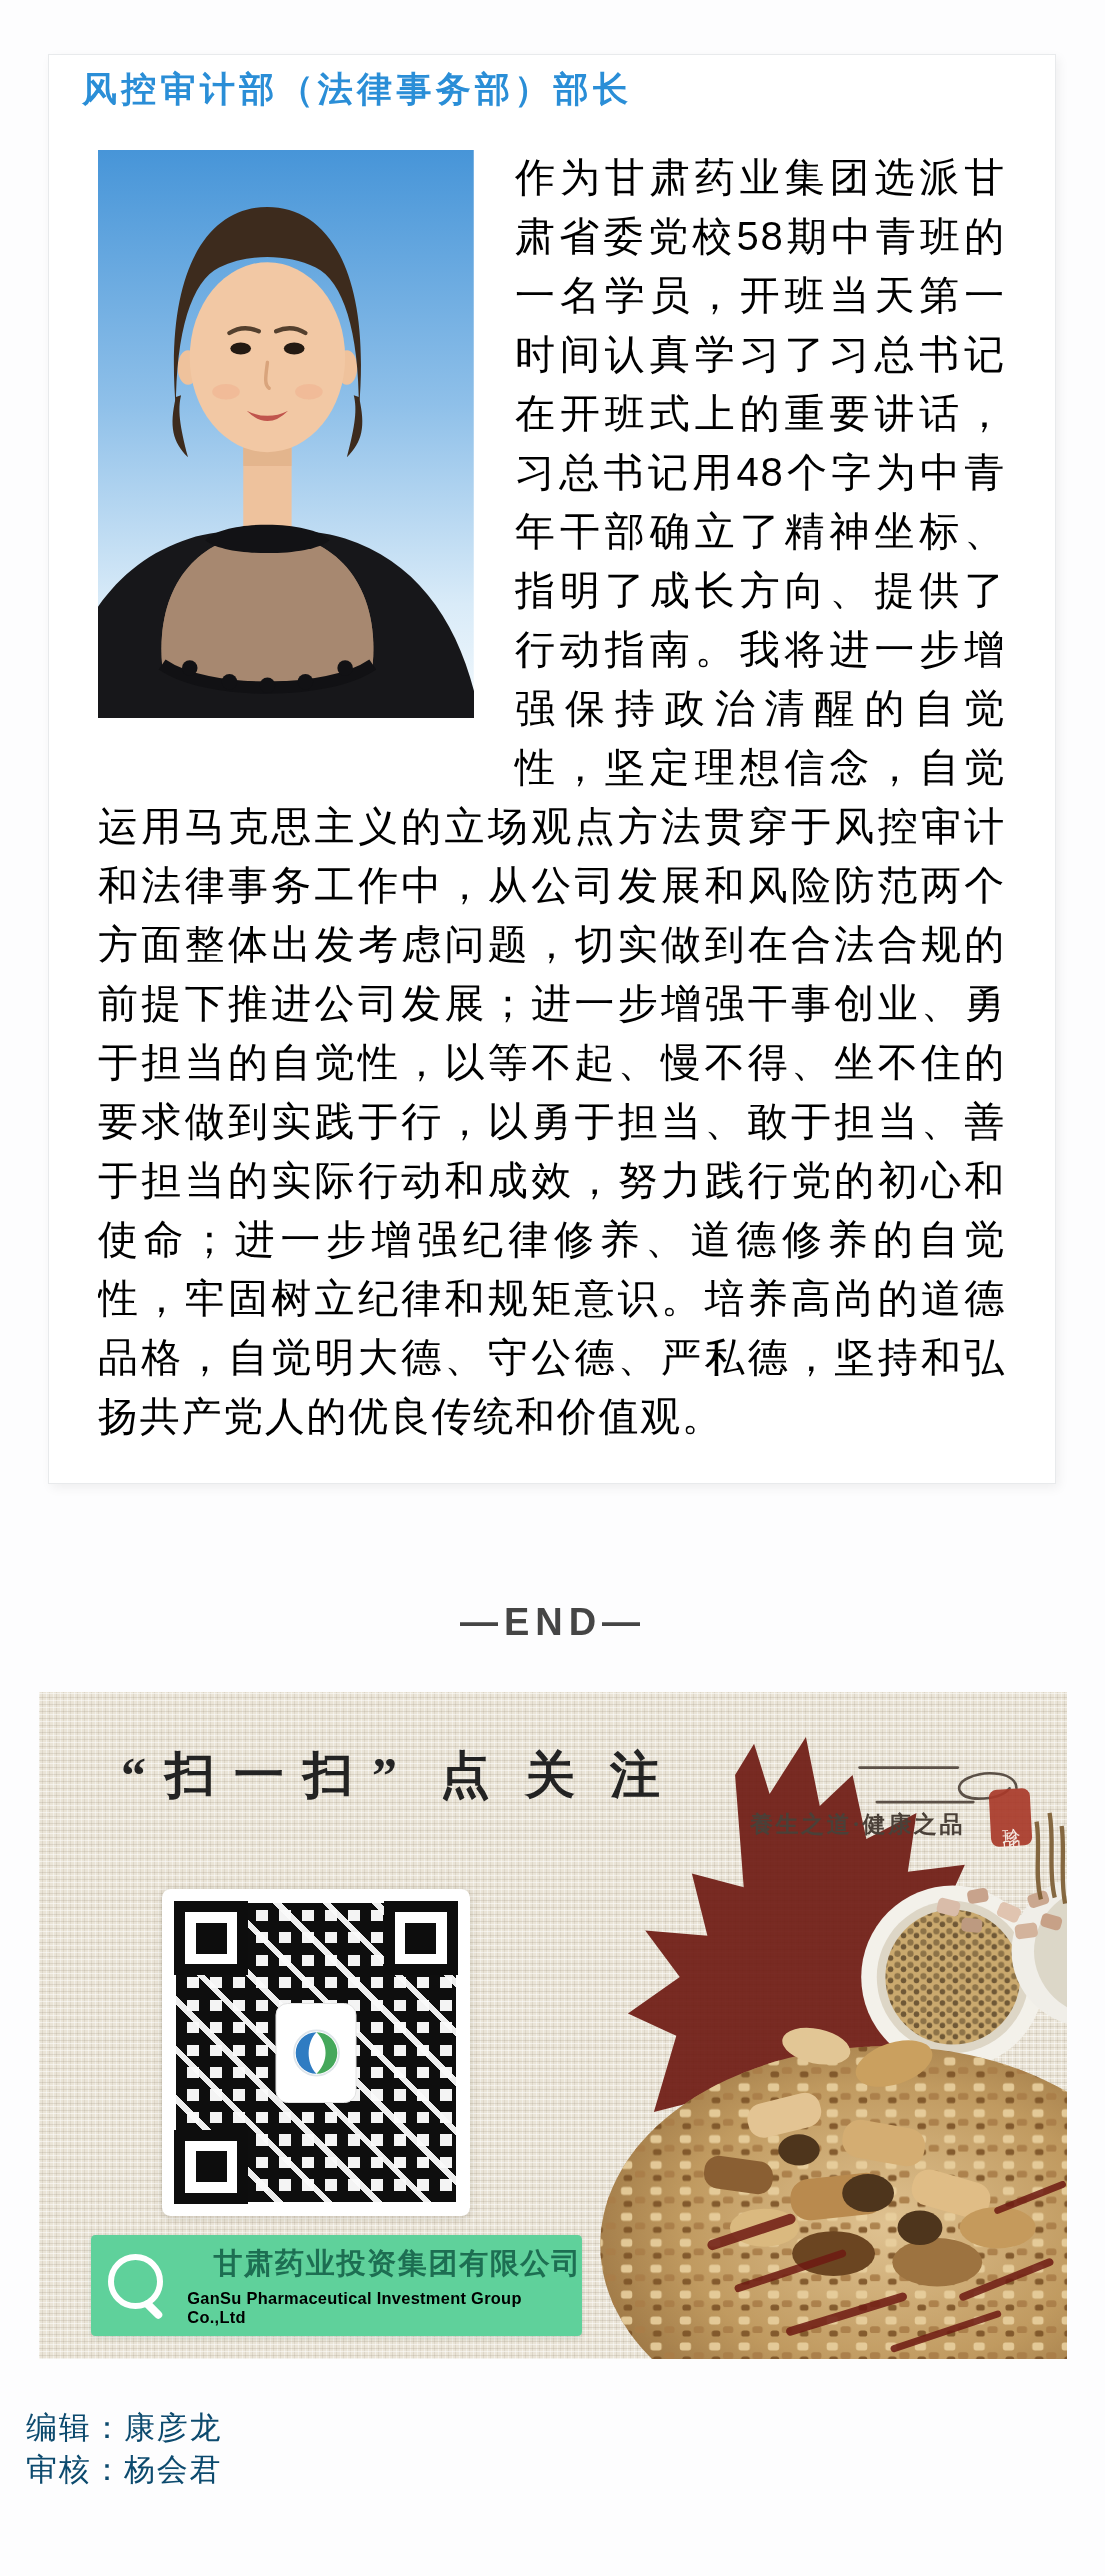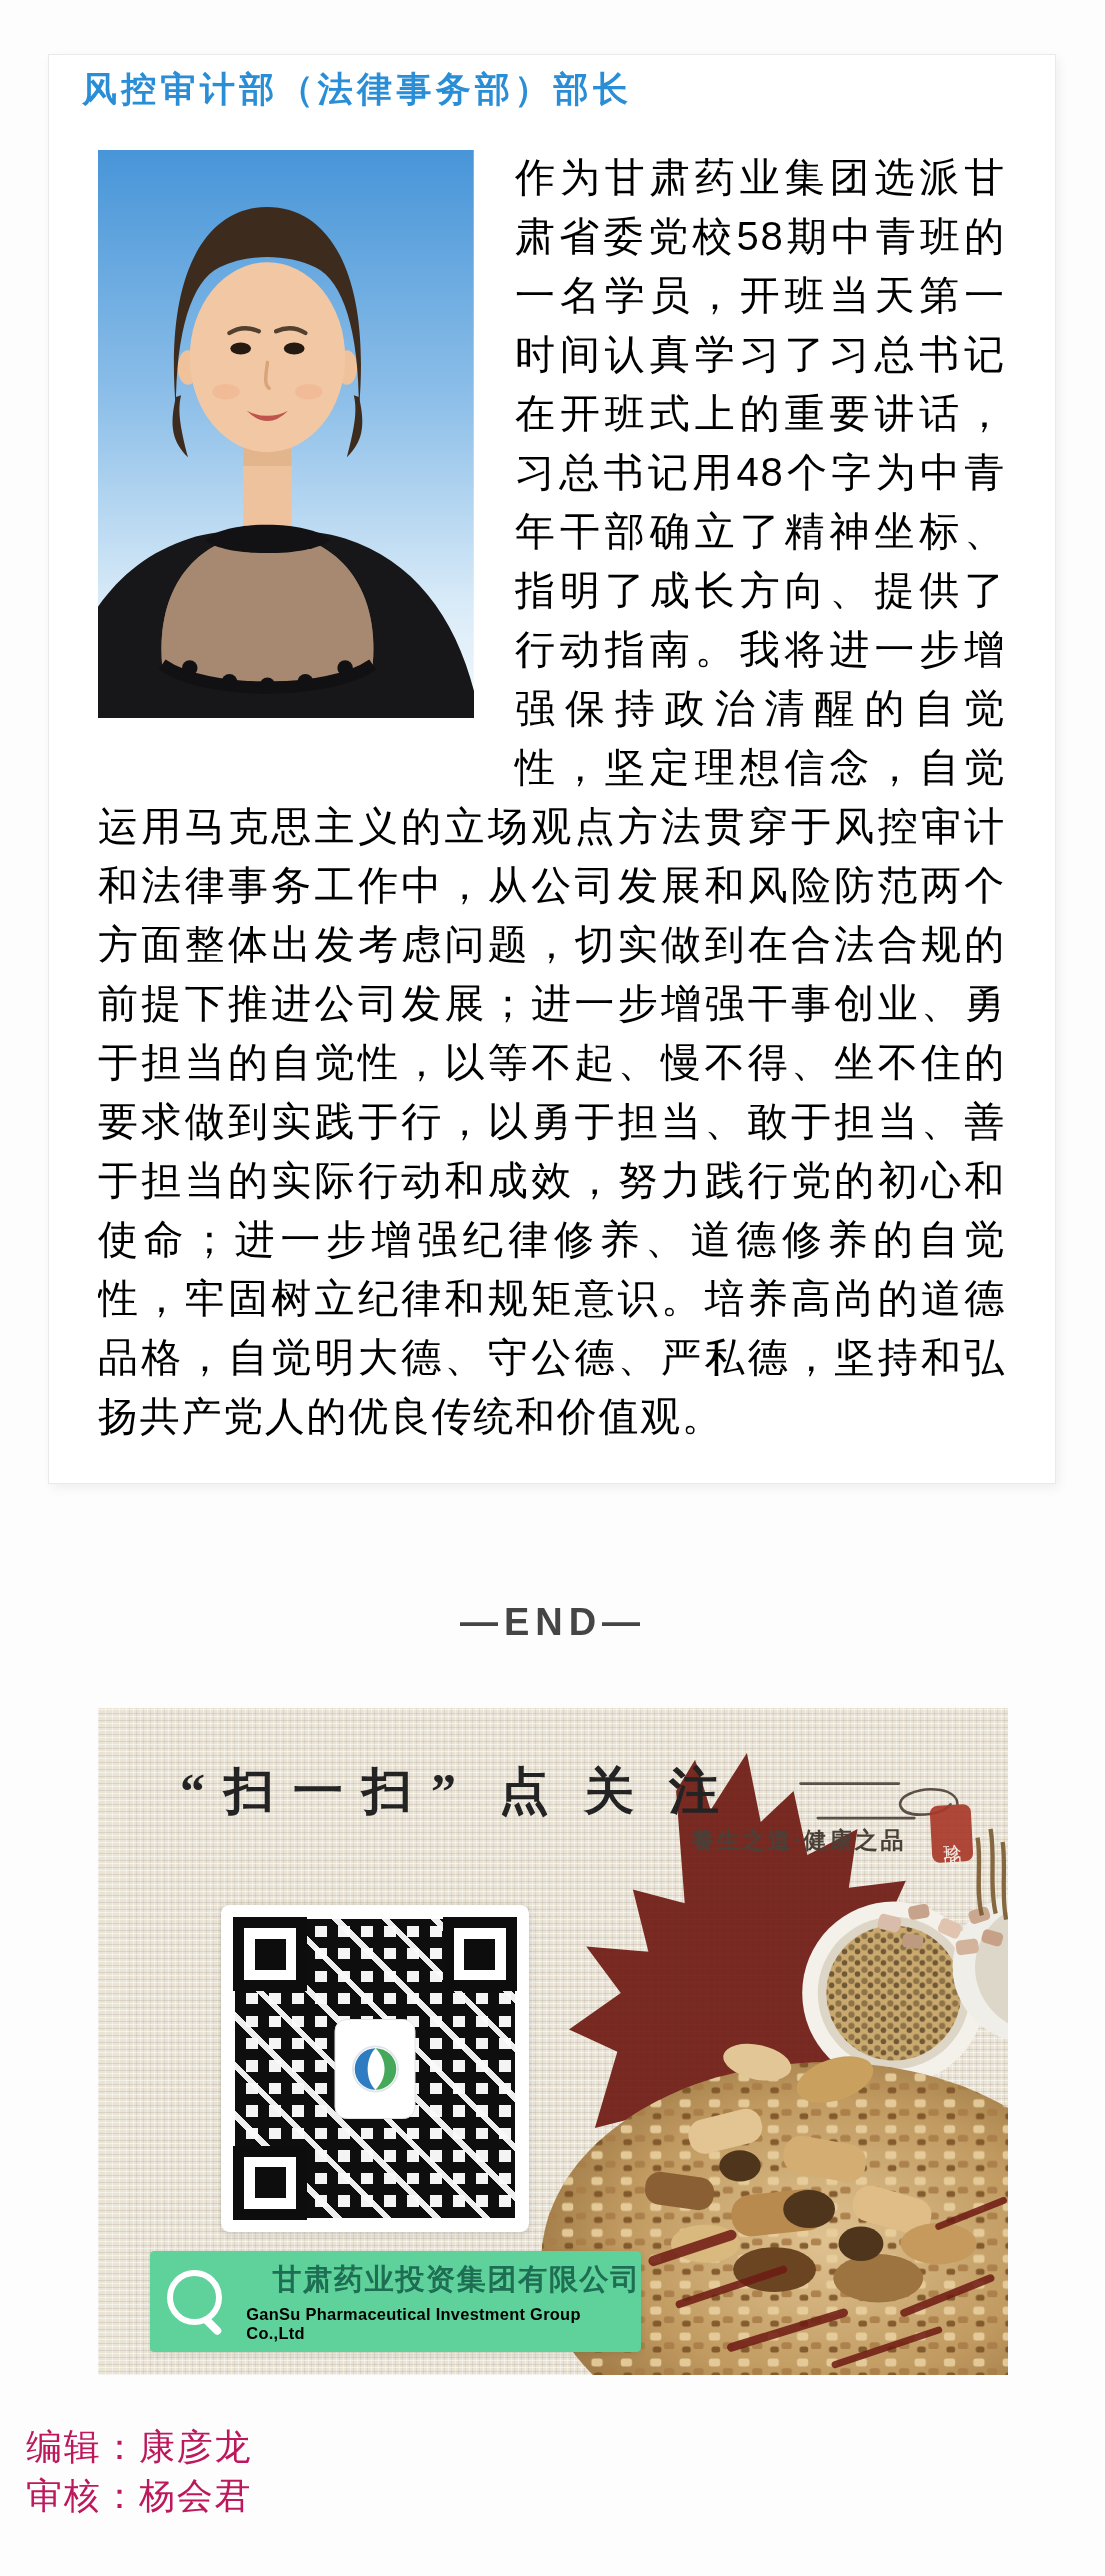--- a/index.html
+++ b/index.html
@@ -15,21 +15,21 @@
   .dept{margin:0 0 0 33px;color:#2a8ed7;font-size:35px;font-weight:700;letter-spacing:4.3px;}
   .card-text{margin:24px 49px 0;height:1292px;overflow:hidden;font-size:40px;line-height:59px;
              color:#000000;text-align:justify;letter-spacing:1.7px;}
   .photo{float:left;width:414px;height:568px;margin:1.7px 41px 79px -38px;}
   .photo svg{display:block;width:100%;height:100%;}
 
   
   .end{margin-top:117px;text-align:center;font-size:38px;font-weight:700;color:#454545;letter-spacing:6px;}
 
   
-  .promo{position:relative;width:910px;height:667px;margin:64px auto 0;overflow:hidden;
+  .promo{position:relative;width:1028px;height:667px;margin:48px auto 0;overflow:hidden;
          background-color:#eae4d7;
          background-image:
            repeating-linear-gradient(0deg, rgba(255,255,255,.5) 0 0.9px, transparent 0.9px 3.5px, rgba(139,126,106,.18) 3.5px 4.3px, transparent 4.3px 7px),
            repeating-linear-gradient(90deg, rgba(255,255,255,.4) 0 0.9px, transparent 0.9px 3.5px, rgba(139,126,106,.14) 3.5px 4.3px, transparent 4.3px 7px);}
   .herbs{position:absolute;top:0;right:0;width:536px;height:667px;}
   .scan{position:absolute;left:82px;top:50px;font-family:"Liberation Serif","DejaVu Serif",serif;
         font-weight:700;color:#232323;font-size:50px;letter-spacing:19px;white-space:nowrap;}
   .scan .follow{letter-spacing:35px;margin-left:24px;}
   .cloud{position:absolute;top:67px;right:47px;width:164px;height:50px;}
   .slogan{position:absolute;top:117px;right:102px;font-family:"Liberation Serif","DejaVu Serif",serif;
@@ -52,21 +52,21 @@
   .cbanner{position:absolute;left:52px;top:543px;width:491px;height:101px;background:#5fd19b;border-radius:4.3px;
            display:flex;align-items:center;padding-left:17.3px;box-sizing:border-box;box-shadow:0 1.7px 5.2px rgba(40,90,60,.15);}
   .mag{width:43px;height:43px;border:6px solid #fff;border-radius:50%;position:relative;flex:none;
        margin:-8.6px 24px 0 0;}
   .mag::after{content:"";position:absolute;width:7.8px;height:23px;background:#fff;left:35px;top:38px;
        transform:rotate(-45deg);border-radius:4.3px;}
   .ctext .cn{font-size:29px;font-weight:700;color:#1d6e52;letter-spacing:1.7px;text-align:right;}
   .ctext .en{font-size:16.4px;font-weight:700;color:#000000;margin-top:4.3px;letter-spacing:0.3px;}
 
   
-  .credits{margin:48px 0 0 26px;font-size:36px;color:#be185d;letter-spacing:1.7px;}
+  .credits{margin:48px 0 0 26px;font-size:31px;color:#0c4a6e;letter-spacing:1.7px;}
   .credits div+div{}
 </style>
 </head>
 <body>
 
 <section class="card">
   <header class="card-head">
     <h1 class="dept">风控审计部（法律事务部）部长</h1>
   </header>
   <div class="card-text">

